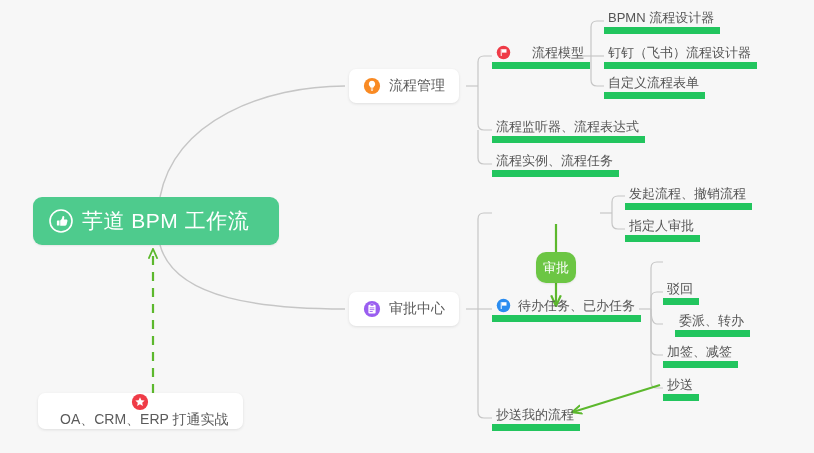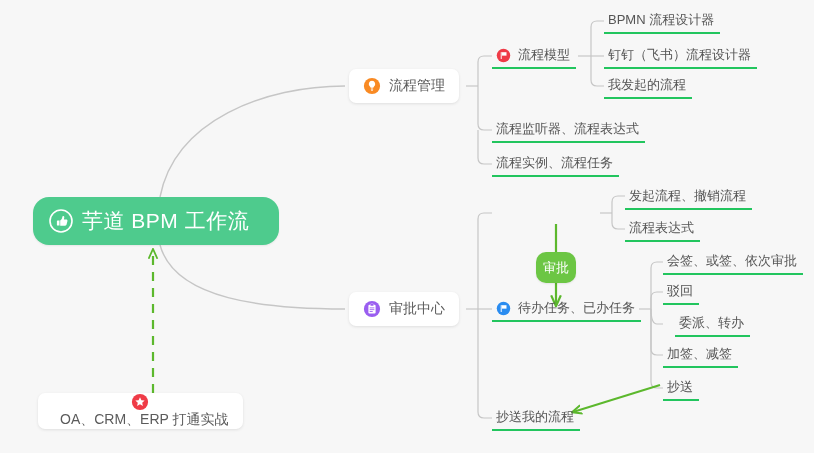--- a/index.html
+++ b/index.html
@@ -24,21 +24,21 @@
   }
 
   
   .root-node {
     position: absolute;
     left: 33px;
     top: 197px;
     width: 246px;
     height: 48px;
     background: #4ecb8d;
-    border-radius: 16px;
+    border-radius: 9px;
     display: flex;
     align-items: center;
     padding: 0 16px;
     box-sizing: border-box;
     box-shadow: 0 1px 2px rgba(0,0,0,0.07);
   }
   .root-label {
     color: #ffffff;
     font-size: 21px;
     letter-spacing: .5px;
@@ -66,21 +66,21 @@
   }
 
   
   .plain-node {
     position: absolute;
     display: flex;
     align-items: center;
     height: 26px;
     padding: 0 6px 0 4px;
     box-sizing: border-box;
-    border-bottom: 2px solid #22c55e;
+    border-bottom: 7px solid #22c55e;
     white-space: nowrap;
   }
   .plain-label {
     color: #555555;
     font-size: 13px;
     white-space: nowrap;
   }
   .plain-node .icon-badge + .plain-label { margin-left: 7px; }
 
   
@@ -181,39 +181,39 @@
         <circle cx="10" cy="10" r="9" fill="#f98a23"></circle>
         <path d="M10 4.3 a3.6 3.6 0 0 0 -2.1 6.5 c0.45 0.35 0.6 0.7 0.6 1.1 h3 c0 -0.4 0.15 -0.75 0.6 -1.1
                  A3.6 3.6 0 0 0 10 4.3 z" fill="#ffffff"></path>
         <rect x="8.5" y="12.7" width="3" height="1.1" rx="0.5" fill="#ffffff"></rect>
         <rect x="8.9" y="14.3" width="2.2" height="1.0" rx="0.5" fill="#ffffff"></rect>
       </svg>
     </span>
     <span class="card-label">流程管理</span>
   </div>
 
-  <div class="plain-node" style="left:492px; top:43px;">
+  <div class="plain-node" style="left:492px; top:43px;gap:14px;">
     <span class="icon-badge">
       <svg width="15" height="15" viewBox="0 0 20 20">
         <circle cx="10" cy="10" r="9" fill="#ef3b47"></circle>
         <rect x="6.3" y="5.3" width="1.3" height="9.4" rx="0.5" fill="#ffffff"></rect>
         <path d="M7.9 5.6 h6.1 v4.6 h-6.1 z" fill="#ffffff"></path>
       </svg>
     </span>
     <span class="plain-label">流程模型</span>
   </div>
 
   <div class="plain-node" style="left:604px; top:8px;">
     <span class="plain-label">BPMN 流程设计器</span>
   </div>
   <div class="plain-node" style="left:604px; top:43px;">
     <span class="plain-label">钉钉（飞书）流程设计器</span>
   </div>
   <div class="plain-node" style="left:604px; top:73px;">
-    <span class="plain-label">我发起的流程</span>
+    <span class="plain-label">自定义流程表单</span>
   </div>
 
   <div class="plain-node" style="left:492px; top:117px;">
     <span class="plain-label">流程监听器、流程表达式</span>
   </div>
   <div class="plain-node" style="left:492px; top:151px;">
     <span class="plain-label">流程实例、流程任务</span>
   </div>
 
   <div class="card-node" style="left:349px; top:292px;">
@@ -229,37 +229,34 @@
       </svg>
     </span>
     <span class="card-label">审批中心</span>
   </div>
 
 
   <div class="plain-node" style="left:625px; top:184px;">
     <span class="plain-label">发起流程、撤销流程</span>
   </div>
   <div class="plain-node" style="left:625px; top:216px;">
-    <span class="plain-label">流程表达式</span>
+    <span class="plain-label">指定人审批</span>
   </div>
 
   <div class="plain-node" style="left:492px; top:296px;">
     <span class="icon-badge">
       <svg width="15" height="15" viewBox="0 0 20 20">
         <circle cx="10" cy="10" r="9" fill="#2a8cf0"></circle>
         <rect x="6.3" y="5.3" width="1.3" height="9.4" rx="0.5" fill="#ffffff"></rect>
         <path d="M7.9 5.6 h6.1 v4.6 h-6.1 z" fill="#ffffff"></path>
       </svg>
     </span>
     <span class="plain-label">待办任务、已办任务</span>
   </div>
 
-  <div class="plain-node" style="left:663px; top:249px;">
-    <span class="plain-label">会签、或签、依次审批</span>
-  </div>
   <div class="plain-node" style="left:663px; top:279px;">
     <span class="plain-label">驳回</span>
   </div>
   <div class="plain-node" style="left:663px; top:311px;margin-left:12px;">
     <span class="plain-label">委派、转办</span>
   </div>
   <div class="plain-node" style="left:663px; top:342px;">
     <span class="plain-label">加签、减签</span>
   </div>
   <div class="plain-node" style="left:663px; top:375px;">

